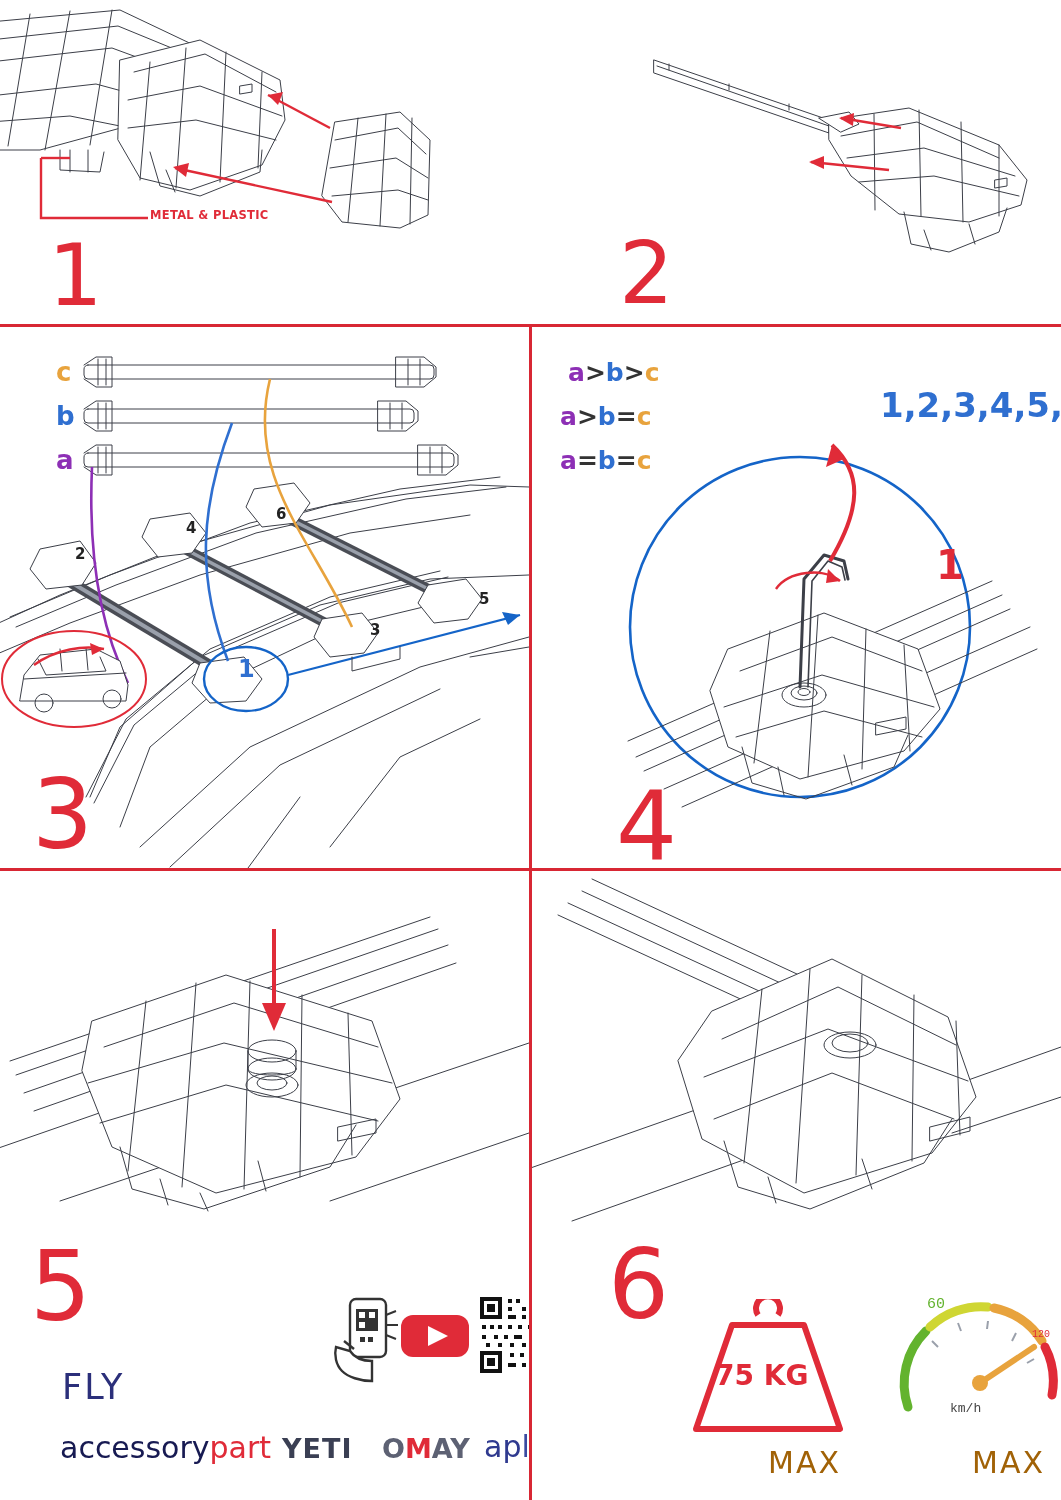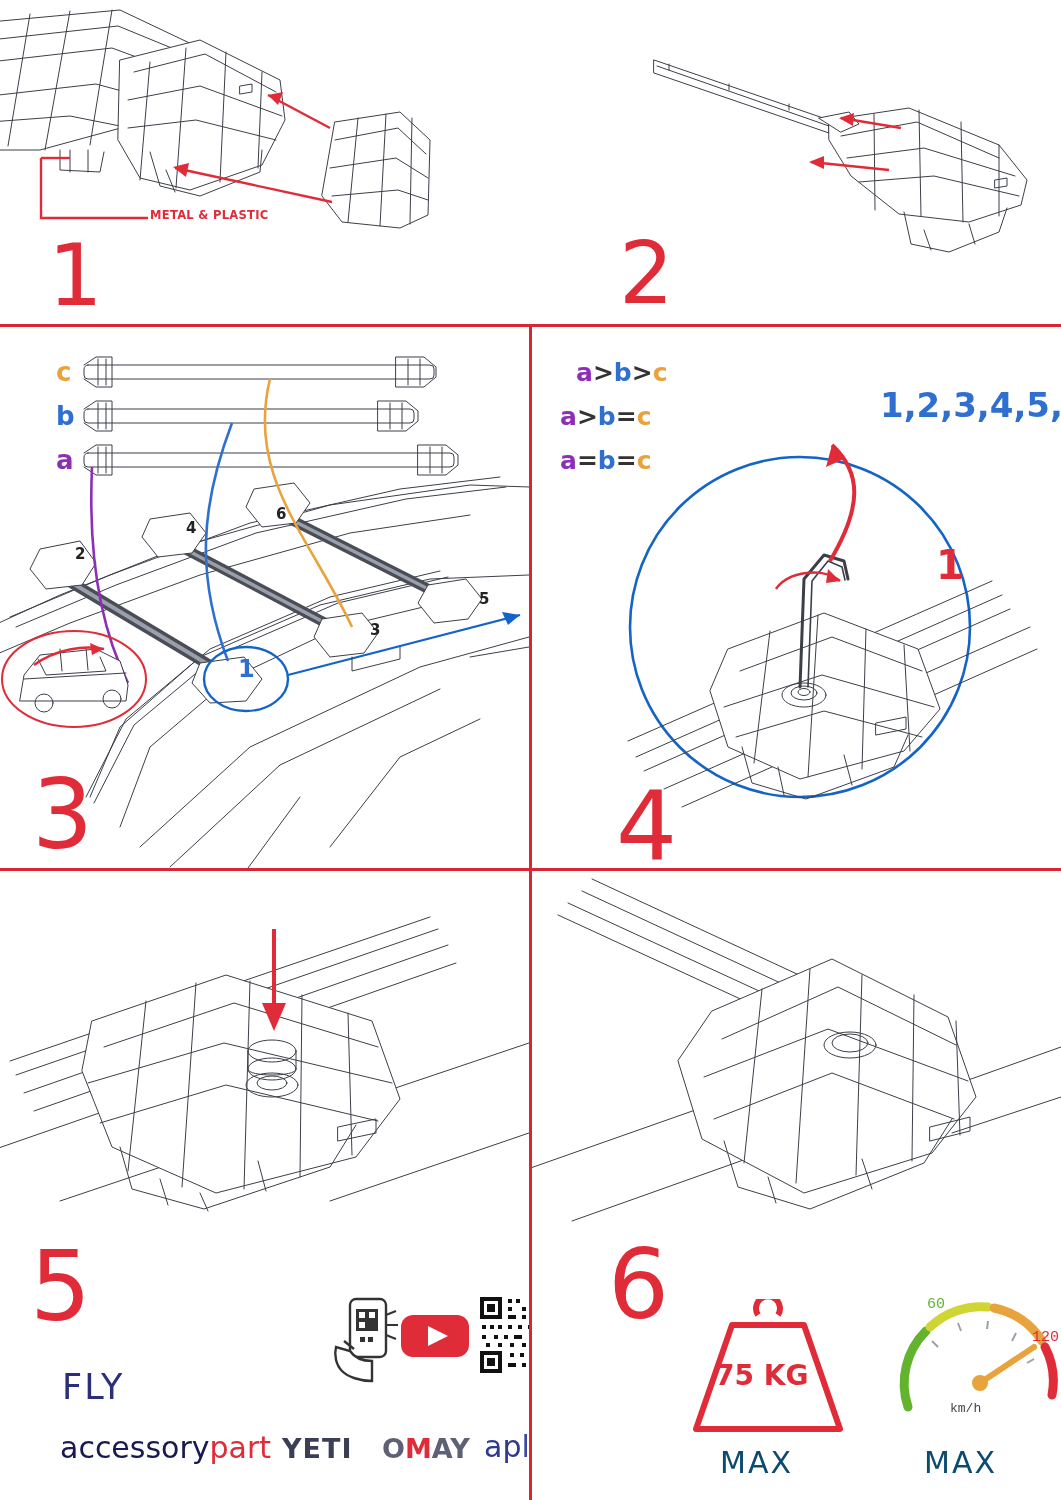--- a/index.html
+++ b/index.html
@@ -132,22 +132,23 @@
     position:absolute; font-size:30px; color:#2f3a8f;
     font-family:"DejaVu Sans", sans-serif;
   }
   .brand-apline .thin { color:#3a4aa0; }
 
   
   .maxlabel {
     position:absolute;
     font-size:30px;
     letter-spacing:2px;
-    color:#0c4a6e;
-    font-family:"DejaVu Sans", sans-serif;
+    color:#a16207;
+    font-family:"DejaVu Sans", sans-serif;
+    margin-left:48px;
   }
   .kgtext {
     position:absolute;
     font-size:28px; font-weight:bold; color:#e02b38;
     font-family:"DejaVu Sans", sans-serif;
   }
   .gauge-txt { position:absolute; font-family:Liberation Mono, monospace; }
 
   svg { display:block; }
   .ink { fill:none; stroke:#3c3f48; stroke-width:1; stroke-linejoin:round; stroke-linecap:round; }
@@ -368,21 +369,21 @@
     <div class="callout-num" style="left:186px; top:192px;">4</div>
     <div class="callout-num" style="left:276px; top:178px;">6</div>
     <div class="callout-num" style="left:370px; top:294px;">3</div>
     <div class="callout-num" style="left:479px; top:263px;">5</div>
     <div class="circle-one" style="left:238px; top:328px;">1</div>
 
     <div class="stepnum huge" style="left:32px; top:440px;">3</div>
   </div>
 
   <div style="position:absolute; left:560px; top:358px;">
-    <div class="formula" style="left:16px; top:0;">
+    <div class="formula" style="left:8px; top:0;">
       <span class="a">a</span><span class="op">&gt;</span><span class="b">b</span><span class="op">&gt;</span><span class="c">c</span>
     </div>
     <div class="formula" style="left:0; top:44px;">
       <span class="a">a</span><span class="op">&gt;</span><span class="b">b</span><span class="op">=</span><span class="c">c</span>
     </div>
     <div class="formula" style="left:0; top:88px;">
       <span class="a">a</span><span class="op">=</span><span class="b">b</span><span class="op">=</span><span class="c">c</span>
     </div>
   </div>
 
@@ -630,18 +631,18 @@
       <path d="M88,88 L142,52" stroke="#e8a33d" stroke-width="6" stroke-linecap="round"></path>
       <g stroke="#9aa0ab" stroke-width="2">
         <path d="M40,46 L46,52"></path>
           <path d="M66,28 L69,36"></path>
           <path d="M96,26 L95,34"></path>
         <path d="M124,38 L120,46"></path>
           <path d="M142,64 L135,68"></path>
       </g>
     </svg>
     <div class="gauge-txt" style="left:395px; top:425px; font-size:15px; color:#63b32e;">60</div>
-    <div class="gauge-txt" style="left:500px; top:458px; font-size:15px; color:#e02b38;">120</div>
+    <div class="gauge-txt" style="left:500px; top:458px; font-size:10px; color:#e02b38;">120</div>
     <div class="gauge-txt" style="left:418px; top:530px; font-size:13px; color:#444;">km/h</div>
     <div class="maxlabel" style="left:392px; top:574px;">MAX</div>
   </div>
 
 </div>
 
 </body></html>

